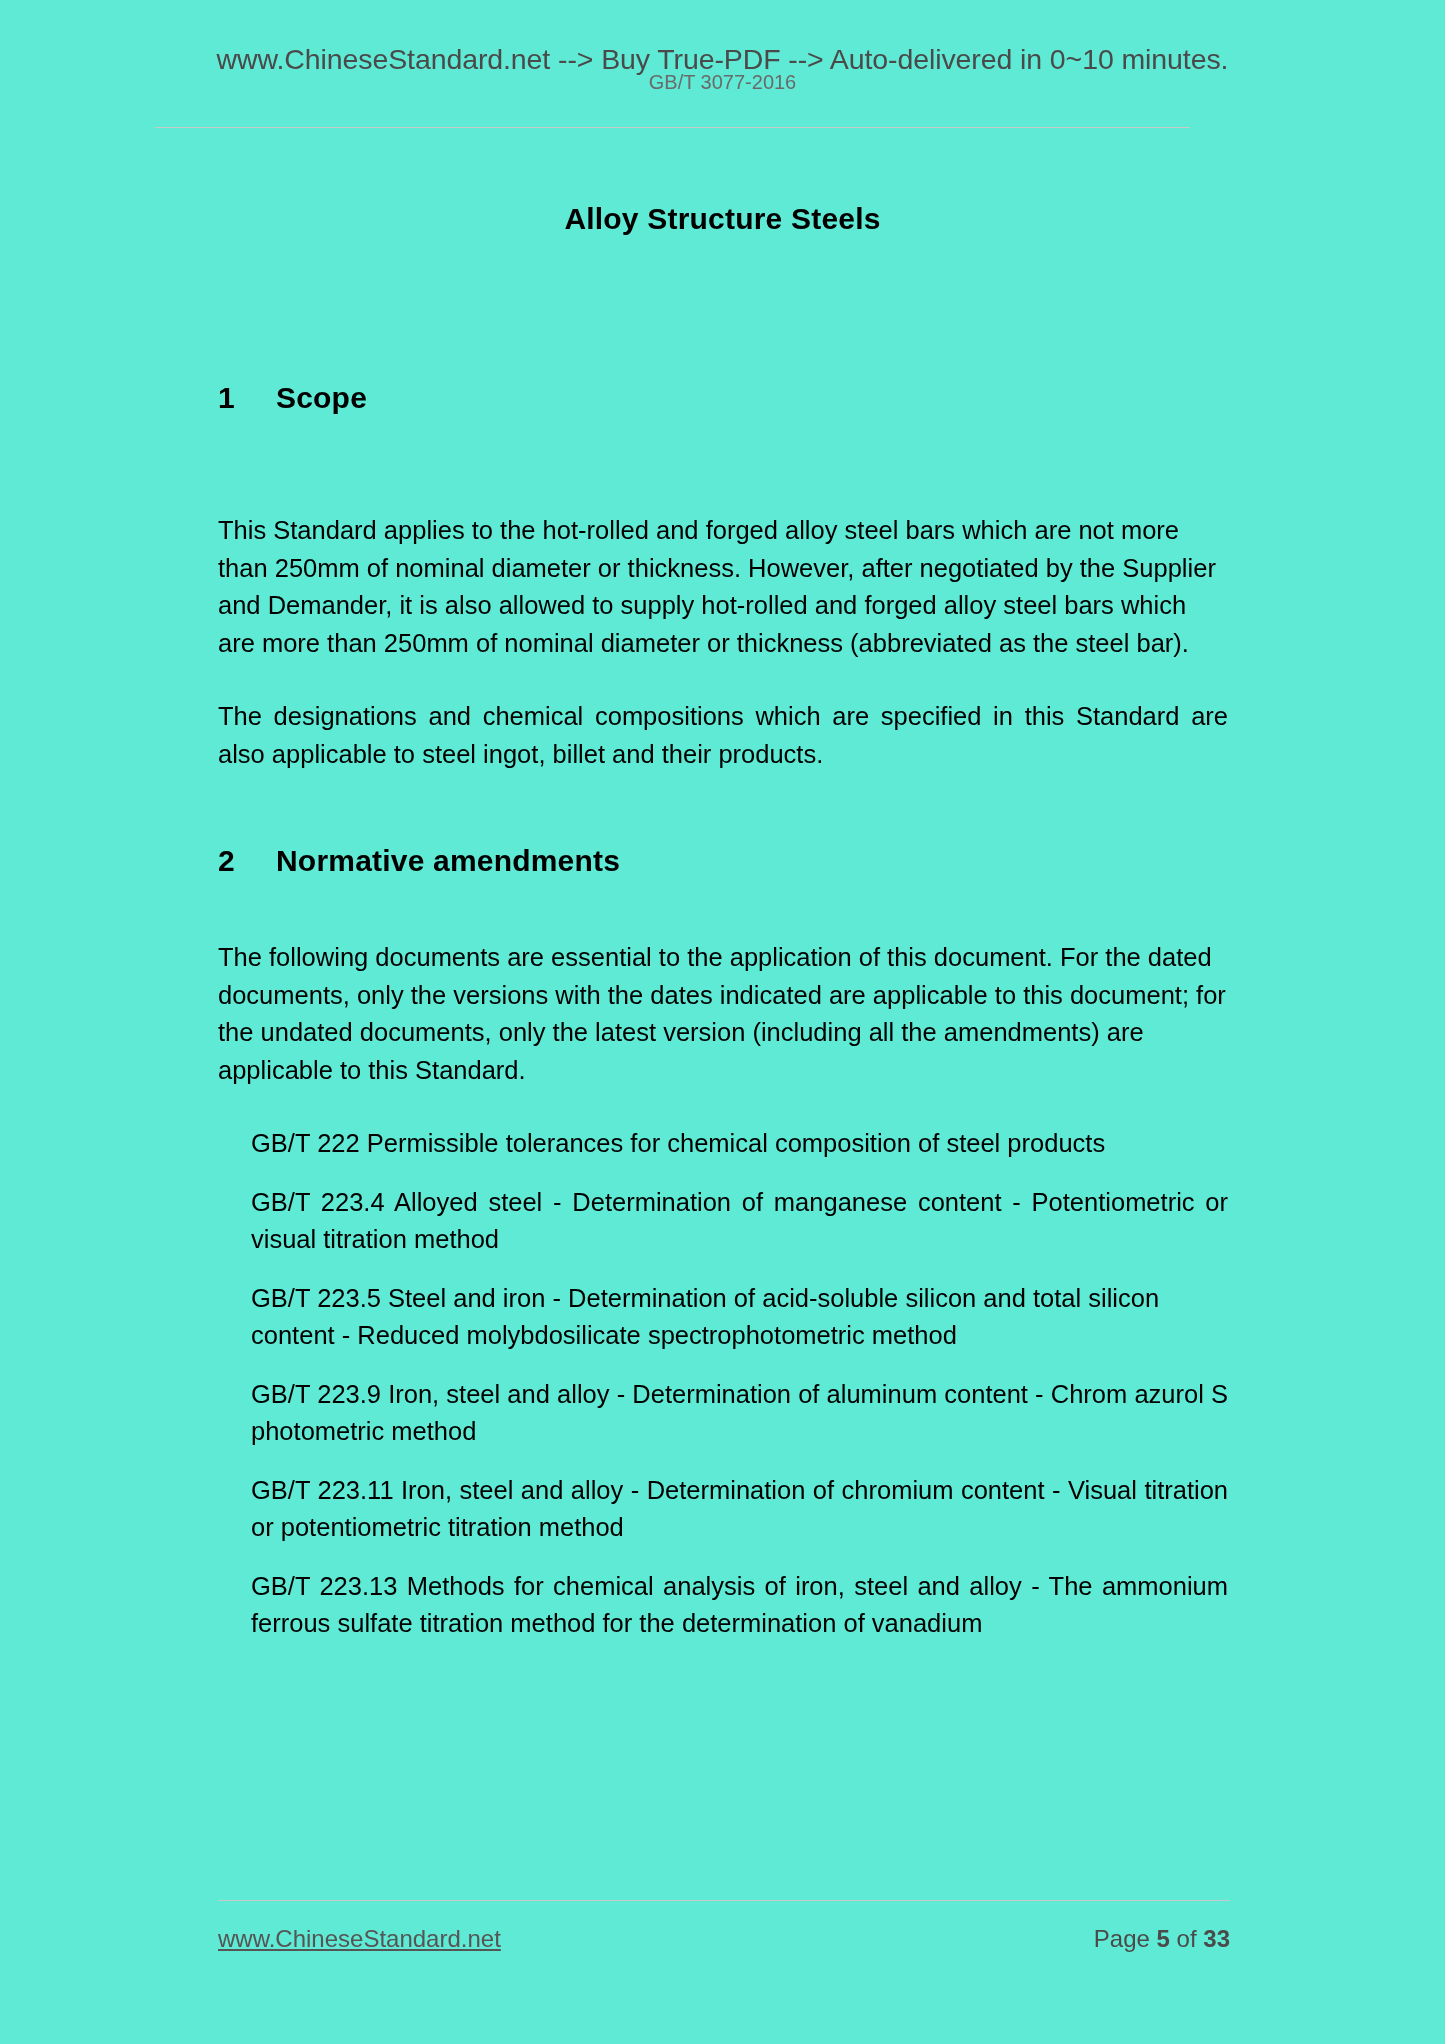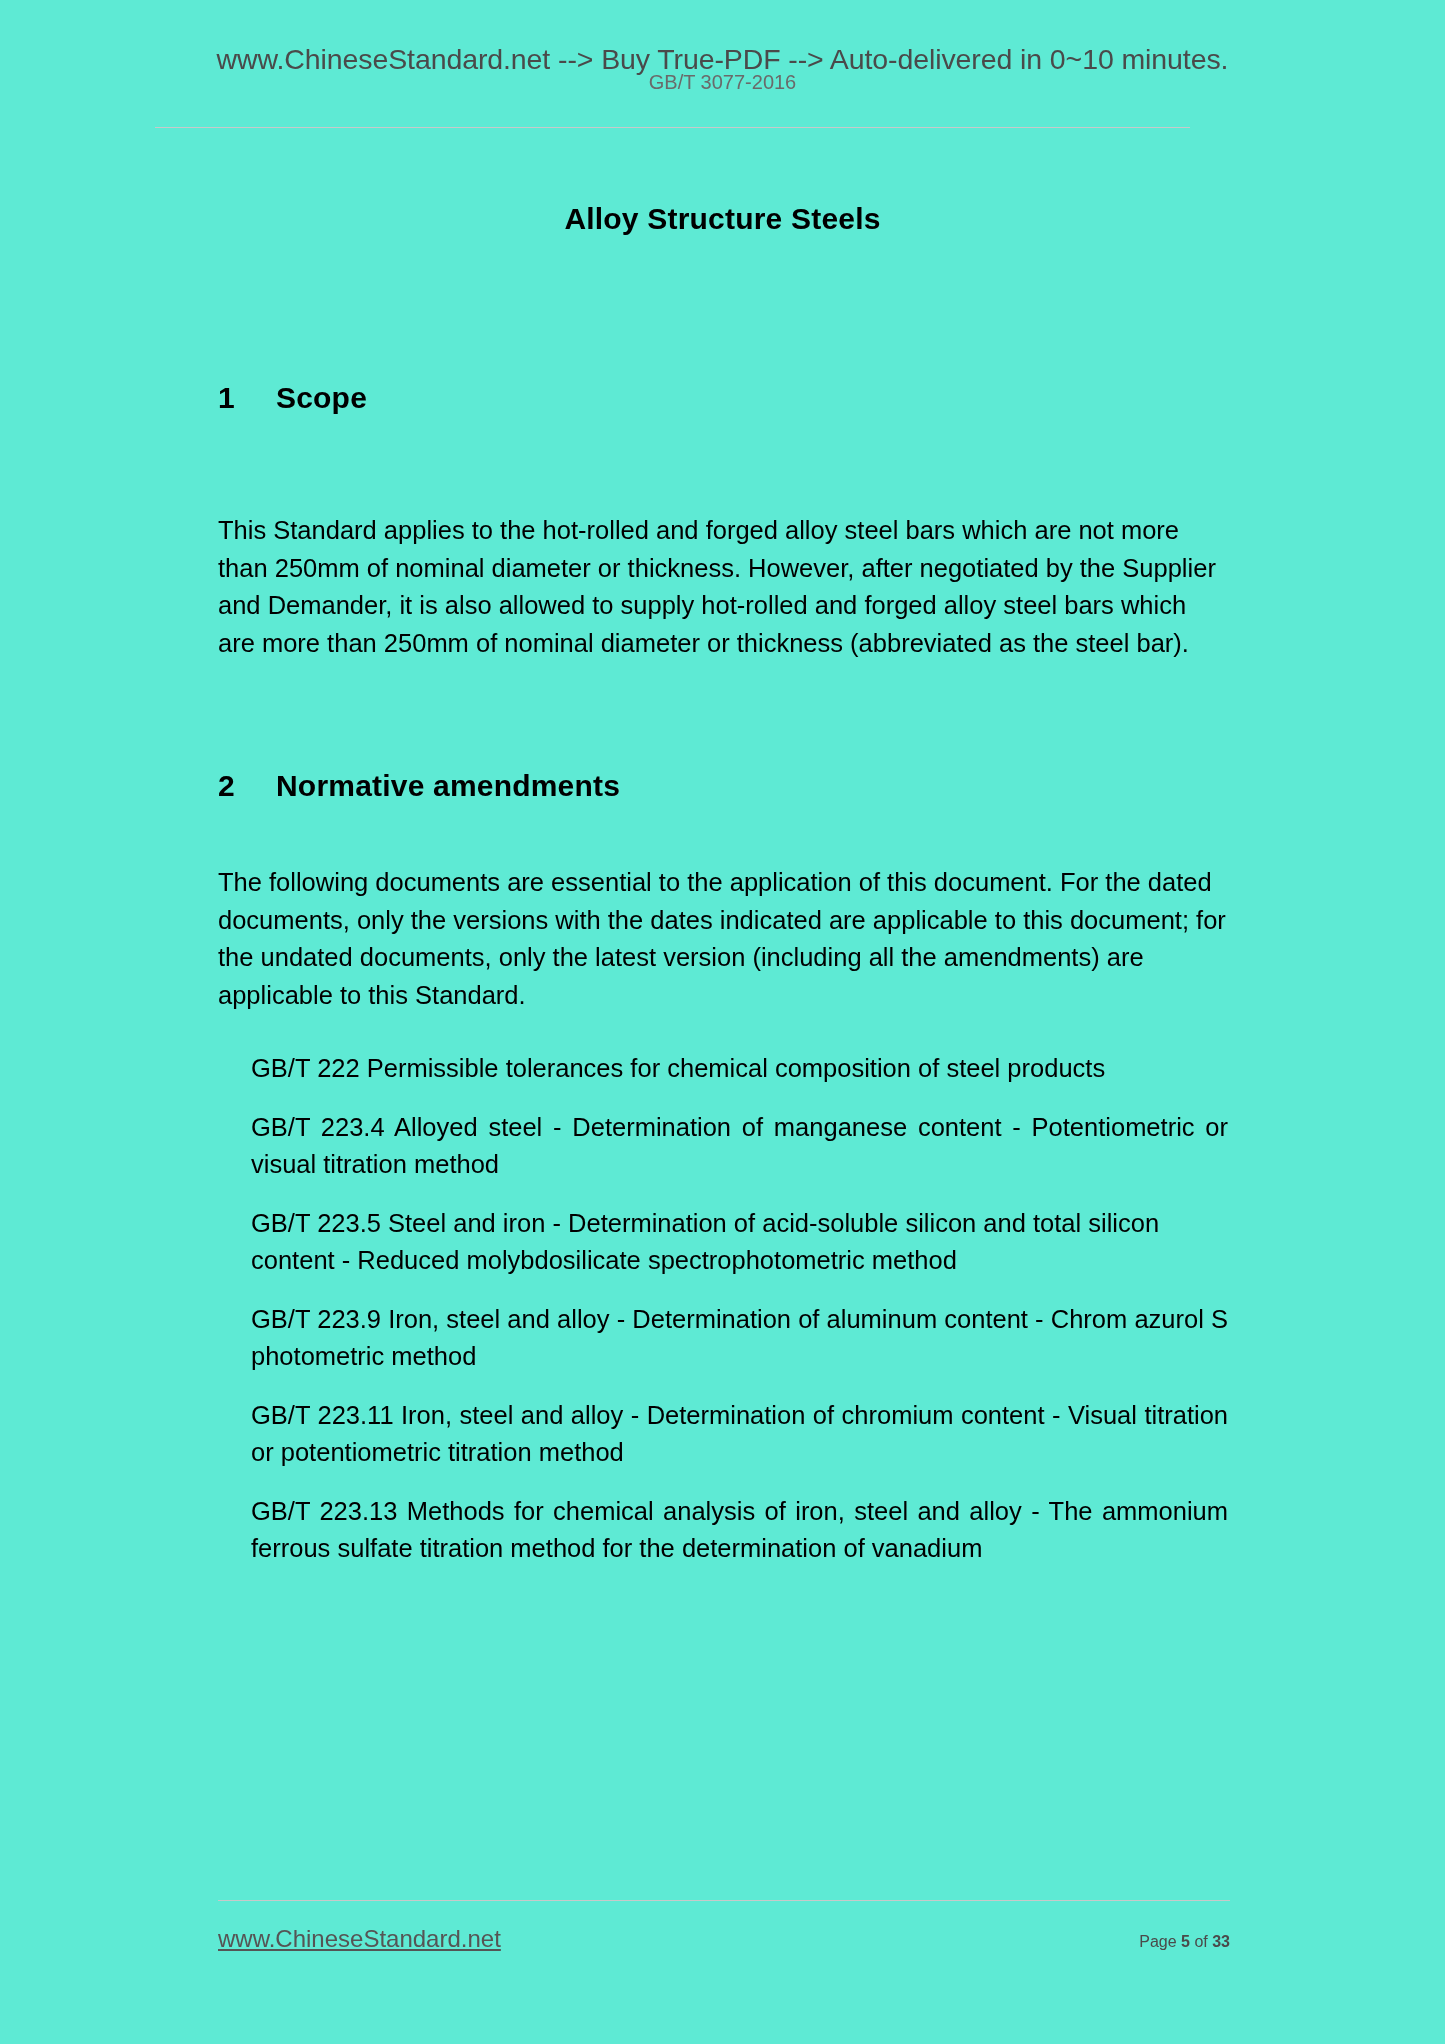--- a/index.html
+++ b/index.html
@@ -139,21 +139,21 @@
     justify-content: space-between;
     margin-top: 24px;
   }
   .footer-link {
     font-size: 24px;
     line-height: 28px;
     color: #555555;
     text-decoration: underline;
   }
   .footer-page {
-    font-size: 16px;
+    font-size: 24px;
     line-height: 28px;
     color: #4a4a4a;
     white-space: nowrap;
   }
   .footer-page b { font-weight: bold; }
 </style>
 </head>
 <body>
 
 <div class="page">
@@ -170,20 +170,21 @@
 
     <h2 class="section-heading">
       <span class="num">1</span><span>Scope</span>
     </h2>
 
     <div class="gap-lg"></div>
 
     <div class="gap-md"></div>
     <p class="para">This Standard applies to the hot-rolled and forged alloy steel bars which are not more than 250mm of nominal diameter or thickness. However, after negotiated by the Supplier and Demander, it is also allowed to supply hot-rolled and forged alloy steel bars which are more than 250mm of nominal diameter or thickness (abbreviated as the steel bar).</p>
     <div class="gap-md"></div>
+    <p class="para justified">The designations and chemical compositions which are specified in this Standard are also applicable to steel ingot, billet and their products.</p>
 
     <div class="gap-xl"></div>
 
     <h2 class="section-heading">
       <span class="num">2</span><span>Normative amendments</span>
     </h2>
 
     <div class="gap-lg"></div>
 
     <p class="para">The following documents are essential to the application of this document. For the dated documents, only the versions with the dates indicated are applicable to this document; for the undated documents, only the latest version (including all the amendments) are applicable to this Standard.</p>

